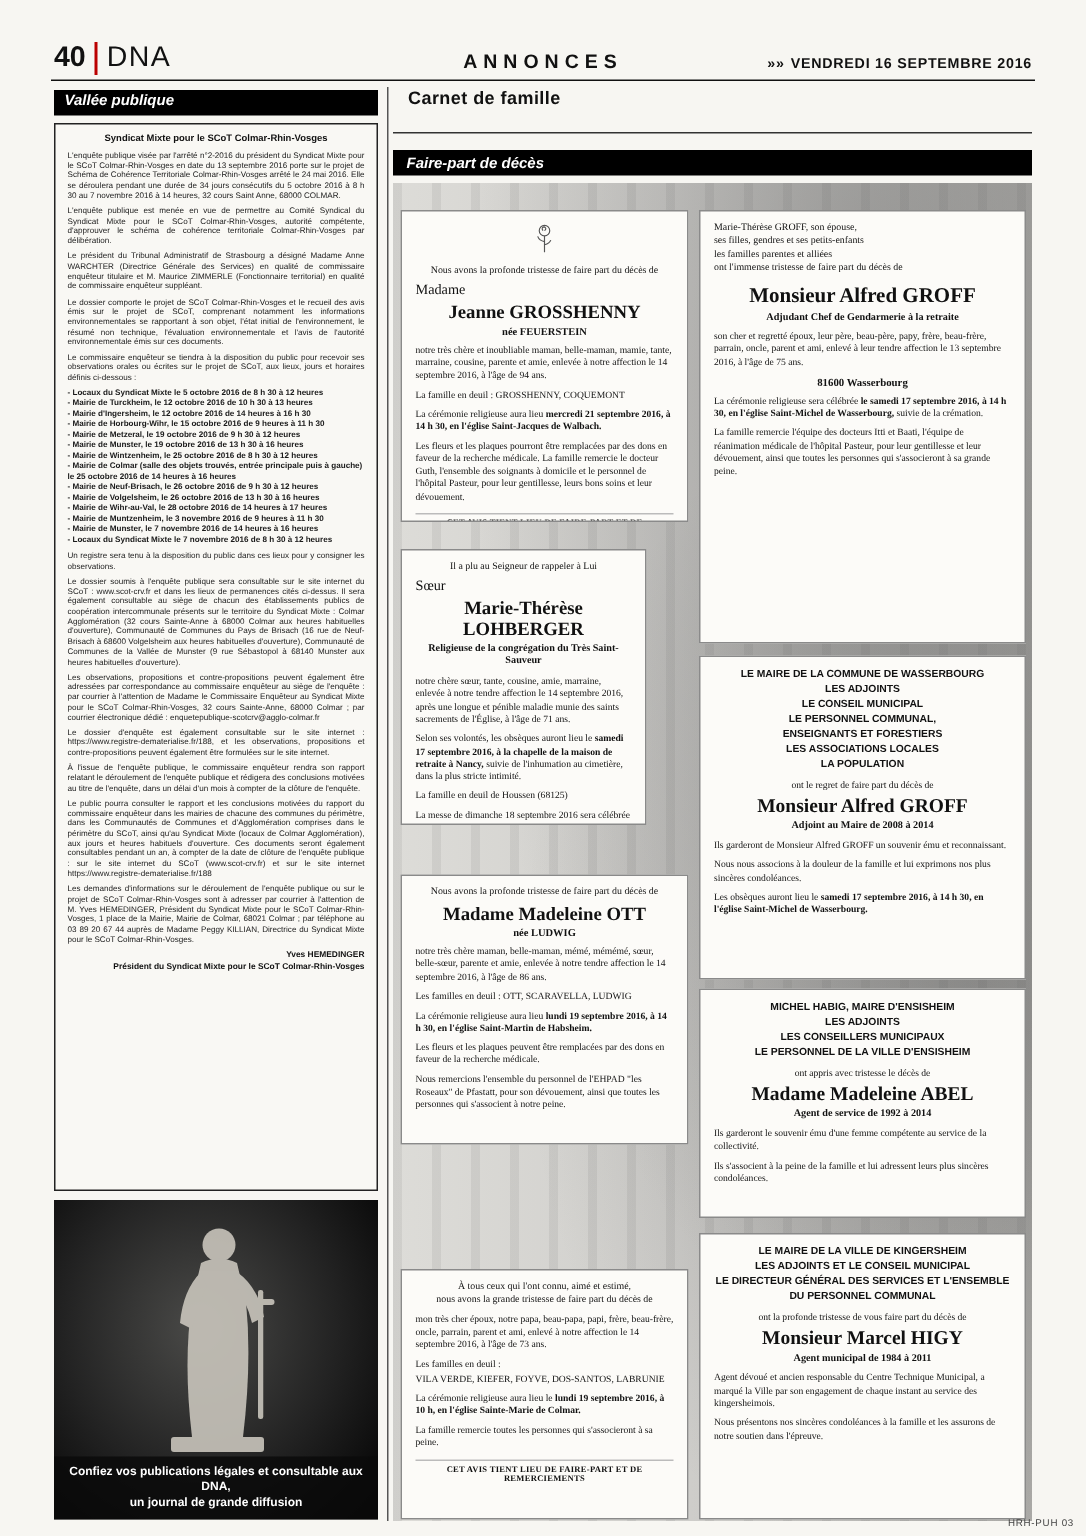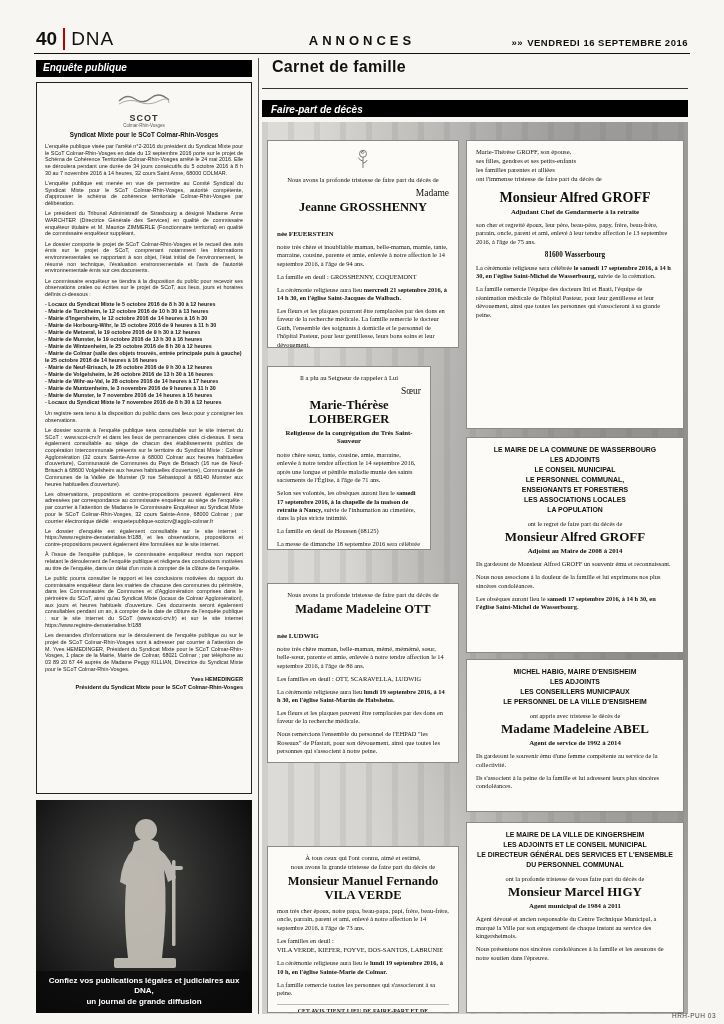--- a/index.html
+++ b/index.html
@@ -34,40 +34,40 @@
   .sig{text-align:right;font-weight:bold;font-size:5.6px;line-height:1.35;margin-top:4px;}
 
   
   .promo{position:absolute;left:36px;top:800px;width:216px;height:213px;overflow:hidden;
          background:radial-gradient(ellipse at 45% 40%, #4a4a48 0%, #222 55%, #000 100%);}
   .promo svg{position:absolute;left:50%;top:8px;transform:translateX(-50%);}
   .promo-caption{position:absolute;left:0;right:0;bottom:0;background:rgba(10,10,10,.85);color:#fff;
                  font-size:8px;font-weight:bold;text-align:center;line-height:1.35;padding:5px 10px;white-space:pre-line;}
 
   
-  .family-title{position:absolute;left:272px;top:58px;font-size:16px;font-weight:bold;letter-spacing:.3px;}
+  .family-title{position:absolute;left:272px;top:58px;font-size:12px;font-weight:bold;letter-spacing:.3px;}
   .family-rule{position:absolute;left:262px;top:88px;width:426px;height:1px;background:#333;}
   .fp-bar{position:absolute;left:262px;top:100px;width:426px;height:17px;background:#000;color:#fff;
           font-size:10px;font-weight:bold;font-style:italic;padding:4px 9px;}
   .photo-bg{position:absolute;left:262px;top:122px;width:426px;height:892px;
             background:
               repeating-linear-gradient(90deg, rgba(90,90,90,.10) 0 6px, rgba(0,0,0,0) 6px 26px),
               radial-gradient(ellipse at 75% 15%, rgba(100,100,100,.45), rgba(0,0,0,0) 60%),
               radial-gradient(ellipse at 90% 60%, rgba(80,80,80,.35), rgba(0,0,0,0) 55%),
               linear-gradient(90deg,#dddcd8 0%,#cfcecb 45%,#bdbcb9 75%,#aeadaa 100%);}
 
   
   .card{position:absolute;background:#fcfbf8;border:1px solid #8a8a8a;padding:7px 9px;overflow:hidden;
         font-family:"Liberation Serif",serif;}
   .rose{text-align:center;margin-bottom:2px;}
   .obit-intro{font-size:6.6px;line-height:1.35;text-align:center;}
   .obit-intro.left{text-align:left;white-space:pre-line;}
-  .obit-pre{font-size:9.5px;text-align:right;margin-top:3px;}
+  .obit-pre{font-size:9.5px;text-align:left;margin-top:3px;}
   .obit-name{font-size:12.5px;font-weight:bold;text-align:center;line-height:1.15;margin-top:2px;white-space:pre-line;}
-  .obit-nee{font-size:7px;font-weight:bold;text-align:left;margin-top:16px;}
+  .obit-nee{font-size:7px;font-weight:bold;text-align:center;margin-top:2px;}
   .obit-role{font-size:6.8px;font-weight:bold;text-align:center;line-height:1.3;margin-top:2px;}
   .obit-body{font-size:6.4px;line-height:1.32;text-align:left;margin-top:4.5px;}
   .obit-body.center{text-align:center;}
   .obit-body b{font-weight:bold;}
   .obit-footer{font-size:5.7px;font-weight:bold;text-align:center;letter-spacing:.2px;margin-top:6px;
                border-top:1px solid #bbb;padding-top:3px;}
   .muni-header{font-size:6.9px;font-weight:bold;text-align:center;line-height:1.45;font-family:"Liberation Sans",sans-serif;}
   .addr{font-size:7.2px;font-weight:bold;text-align:center;margin-top:5px;}
 
   
@@ -92,31 +92,23 @@
   </div>
   <div class="hdr-center">ANNONCES</div>
   <div class="hdr-right">
     <span class="chev">»»</span>
     <span>VENDREDI 16 SEPTEMBRE 2016</span>
   </div>
 </div>
 
 <div class="vline"></div>
 
-<div class="sec-bar">Enquête publique</div>
+<div class="sec-bar">Vallée publique</div>
 
 <div class="legal-box">
-  <div class="logo-wrap">
-    <svg width="58" height="20" viewBox="0 0 58 20">
-      <path d="M4 12 Q12 4 20 10 T36 9 T54 11" fill="none" stroke="#777" stroke-width="1.4"></path>
-      <path d="M4 15 Q14 9 24 13 T44 12 T54 14" fill="none" stroke="#aaa" stroke-width="1"></path>
-    </svg>
-    <div class="logo-line1">SCOT</div>
-    <div class="logo-line2">Colmar-Rhin-Vosges</div>
-  </div>
   <div class="legal-sub">Syndicat Mixte pour le SCoT Colmar-Rhin-Vosges</div>
   <div>
       <div class="para">L'enquête publique visée par l'arrêté n°2-2016 du président du Syndicat Mixte pour le SCoT Colmar-Rhin-Vosges en date du 13 septembre 2016 porte sur le projet de Schéma de Cohérence Territoriale Colmar-Rhin-Vosges arrêté le 24 mai 2016. Elle se déroulera pendant une durée de 34 jours consécutifs du 5 octobre 2016 à 8 h 30 au 7 novembre 2016 à 14 heures, 32 cours Saint Anne, 68000 COLMAR.</div>
       <div class="para">L'enquête publique est menée en vue de permettre au Comité Syndical du Syndicat Mixte pour le SCoT Colmar-Rhin-Vosges, autorité compétente, d'approuver le schéma de cohérence territoriale Colmar-Rhin-Vosges par délibération.</div>
       <div class="para">Le président du Tribunal Administratif de Strasbourg a désigné Madame Anne WARCHTER (Directrice Générale des Services) en qualité de commissaire enquêteur titulaire et M. Maurice ZIMMERLE (Fonctionnaire territorial) en qualité de commissaire enquêteur suppléant.</div>
       <div class="para">Le dossier comporte le projet de SCoT Colmar-Rhin-Vosges et le recueil des avis émis sur le projet de SCoT, comprenant notamment les informations environnementales se rapportant à son objet, l'état initial de l'environnement, le résumé non technique, l'évaluation environnementale et l'avis de l'autorité environnementale émis sur ces documents.</div>
       <div class="para">Le commissaire enquêteur se tiendra à la disposition du public pour recevoir ses observations orales ou écrites sur le projet de SCoT, aux lieux, jours et horaires définis ci-dessous :</div>
     </div>
   <div class="sched-wrap">
       <div class="sched">- Locaux du Syndicat Mixte le 5 octobre 2016 de 8 h 30 à 12 heures</div>
@@ -154,21 +146,21 @@
     <g fill="#c9c5bc" opacity="0.9">
       <circle cx="62" cy="22" r="11"></circle>
       <path d="M50 34 Q62 28 74 34 L80 60 Q84 100 78 150 L44 150 Q38 100 44 60 Z"></path>
       <path d="M50 40 Q38 52 36 74 L44 78 Q48 60 54 50 Z"></path>
       <path d="M74 40 Q88 50 92 70 L84 74 Q80 58 72 48 Z"></path>
       <rect x="88" y="52" width="3.5" height="86" rx="1.5"></rect>
       <rect x="80" y="58" width="19" height="4" rx="2"></rect>
       <rect x="30" y="150" width="62" height="10" rx="2"></rect>
     </g>
   </svg>
-  <div class="promo-caption">Confiez vos publications légales et judiciaires aux DNA,
+  <div class="promo-caption">Confiez vos publications légales et consultable aux DNA,
 un journal de grande diffusion</div>
 </div>
 
 <div class="family-title">Carnet de famille</div>
 <div class="family-rule"></div>
 <div class="fp-bar">Faire-part de décès</div>
 <div class="photo-bg"></div>
 
 <div class="card c-grosshenny">
   <div class="rose">
@@ -212,22 +204,20 @@
   <p class="obit-body">notre très chère maman, belle-maman, mémé, mémémé, sœur, belle-sœur, parente et amie, enlevée à notre tendre affection le 14 septembre 2016, à l'âge de 86 ans.</p>
   <p class="obit-body">Les familles en deuil : OTT, SCARAVELLA, LUDWIG</p>
   <p class="obit-body"><span>La cérémonie religieuse aura lieu </span><b>lundi 19 septembre 2016, à 14 h 30, en l'église Saint-Martin de Habsheim.</b></p>
   <p class="obit-body">Les fleurs et les plaques peuvent être remplacées par des dons en faveur de la recherche médicale.</p>
   <p class="obit-body">Nous remercions l'ensemble du personnel de l'EHPAD "les Roseaux" de Pfastatt, pour son dévouement, ainsi que toutes les personnes qui s'associent à notre peine.</p>
 </div>
 
 <div class="card c-vilaverde">
   <div class="obit-intro" style="white-space:pre-line">À tous ceux qui l'ont connu, aimé et estimé,
 nous avons la grande tristesse de faire part du décès de</div>
-  <div class="obit-name">Monsieur Manuel Fernando
-VILA VERDE</div>
   <p class="obit-body">mon très cher époux, notre papa, beau-papa, papi, frère, beau-frère, oncle, parrain, parent et ami, enlevé à notre affection le 14 septembre 2016, à l'âge de 73 ans.</p>
   <p class="obit-body" style="margin-bottom:0">Les familles en deuil :</p>
   <p class="obit-body" style="margin-top:1px">VILA VERDE, KIEFER, FOYVE, DOS-SANTOS, LABRUNIE</p>
   <p class="obit-body"><span>La cérémonie religieuse aura lieu le </span><b>lundi 19 septembre 2016, à 10 h, en l'église Sainte-Marie de Colmar.</b></p>
   <p class="obit-body">La famille remercie toutes les personnes qui s'associeront à sa peine.</p>
   <div class="obit-footer">CET AVIS TIENT LIEU DE FAIRE-PART ET DE REMERCIEMENTS</div>
 </div>
 
 <div class="card c-groff">
   <div class="obit-intro left">Marie-Thérèse GROFF, son épouse,

